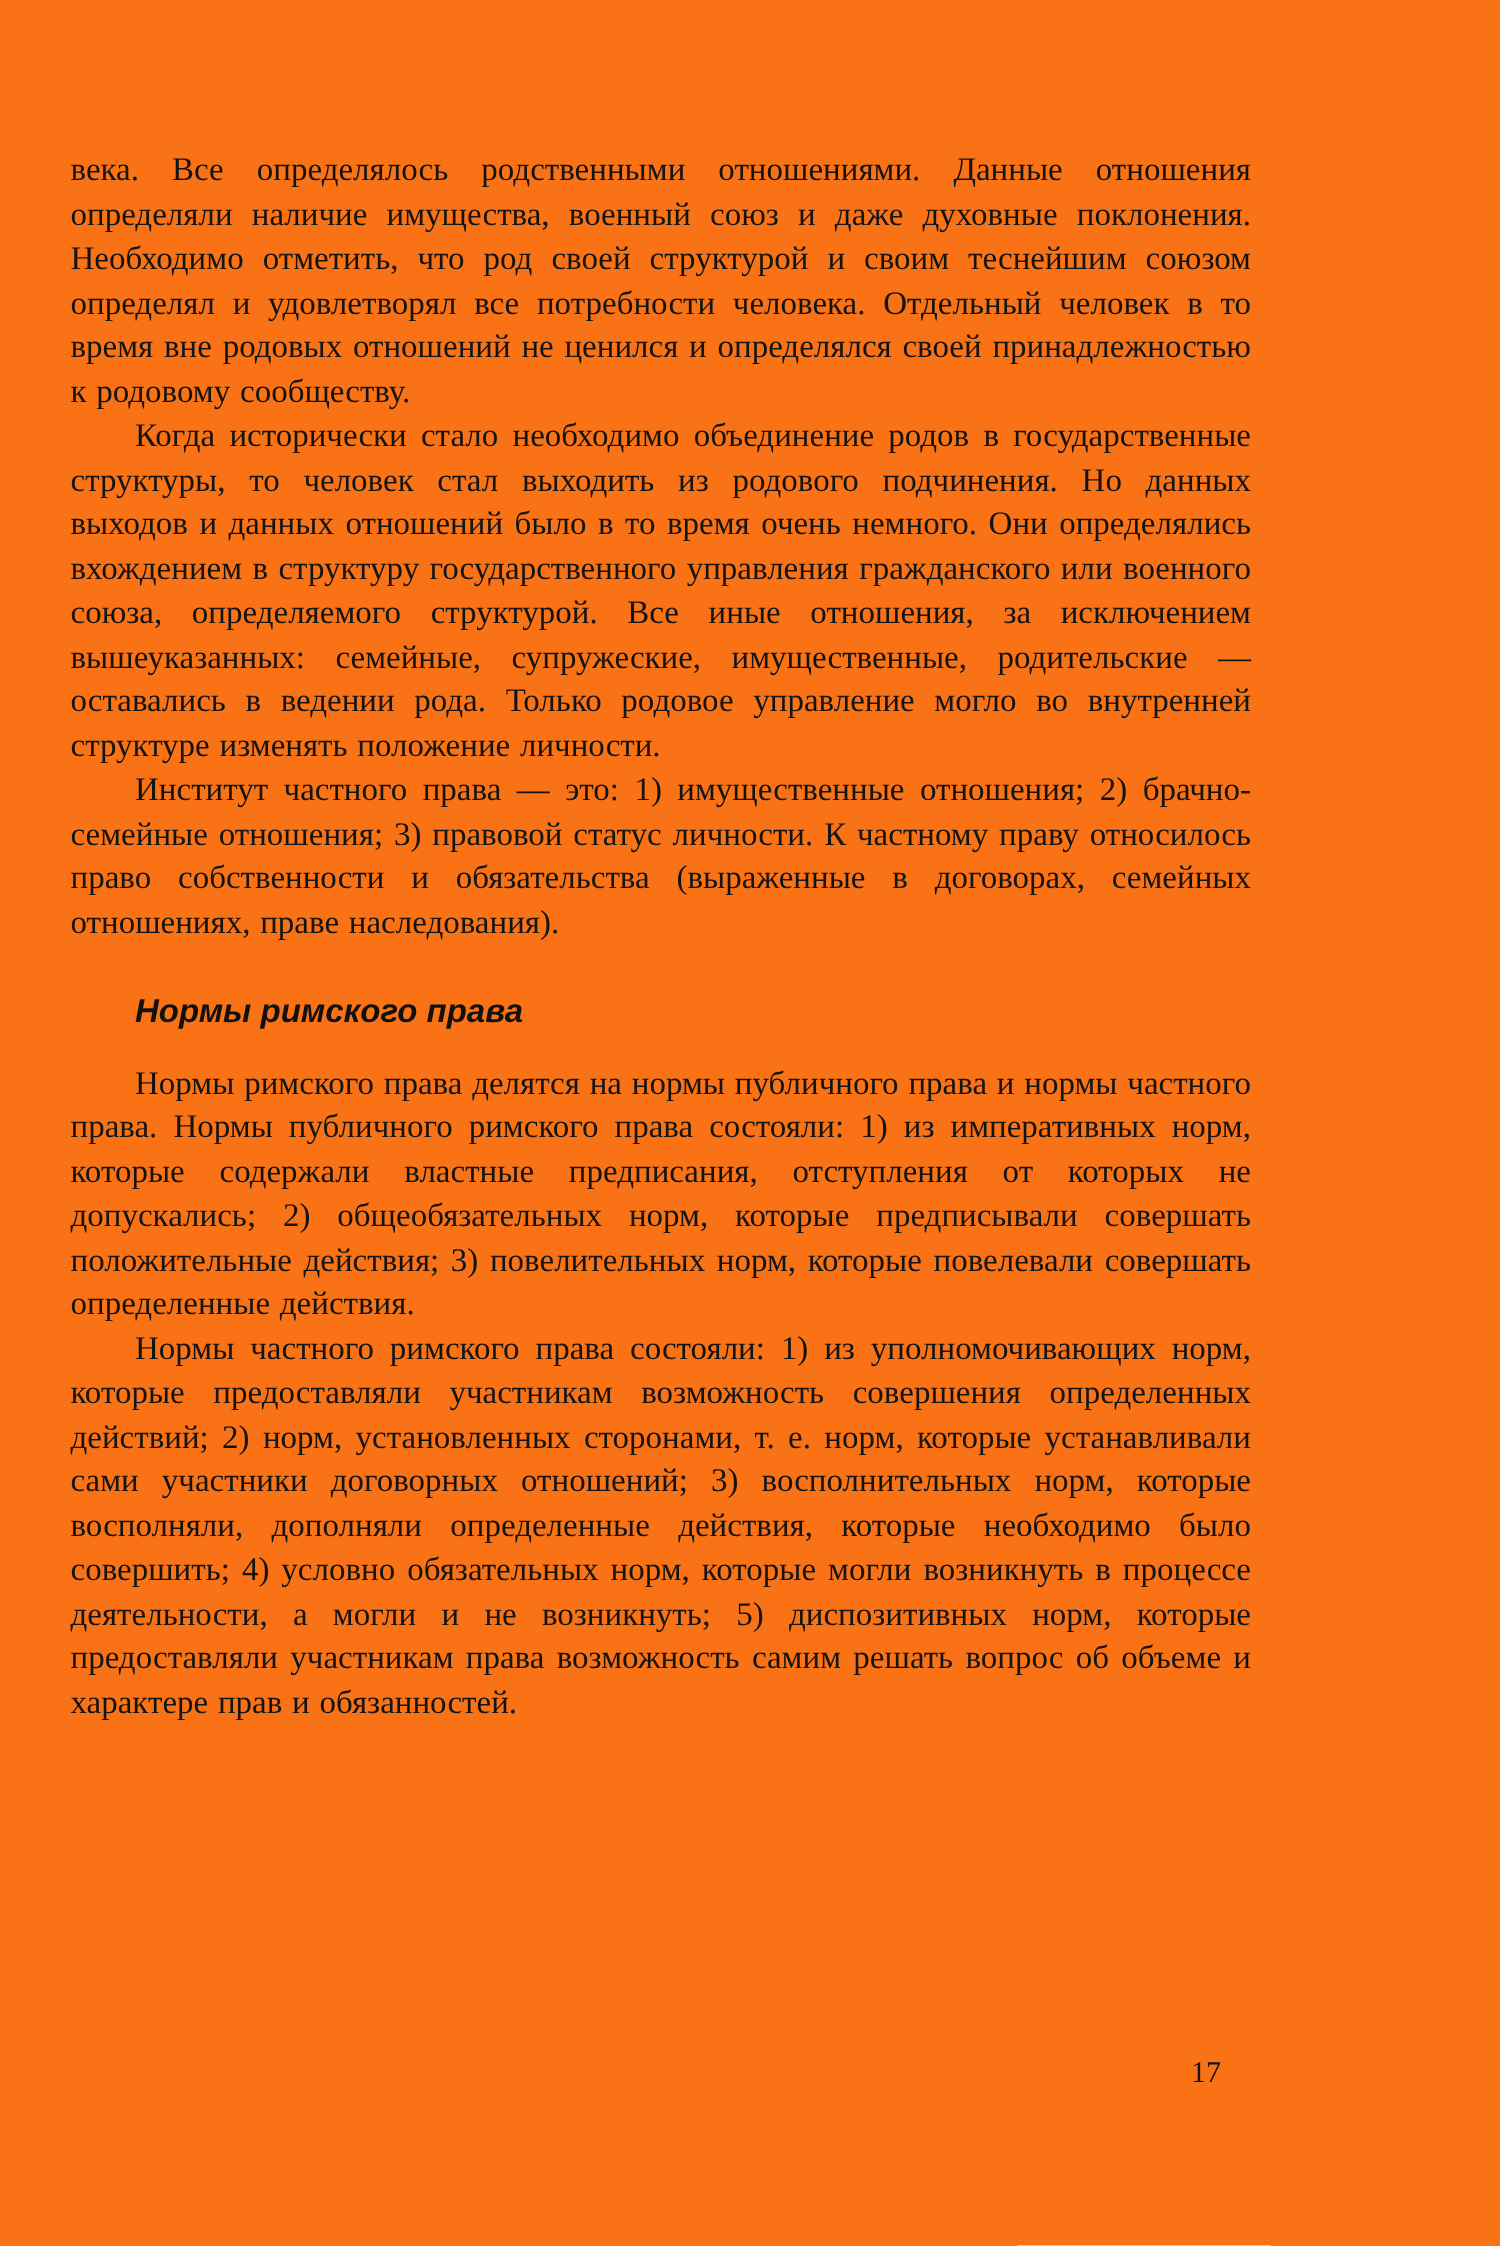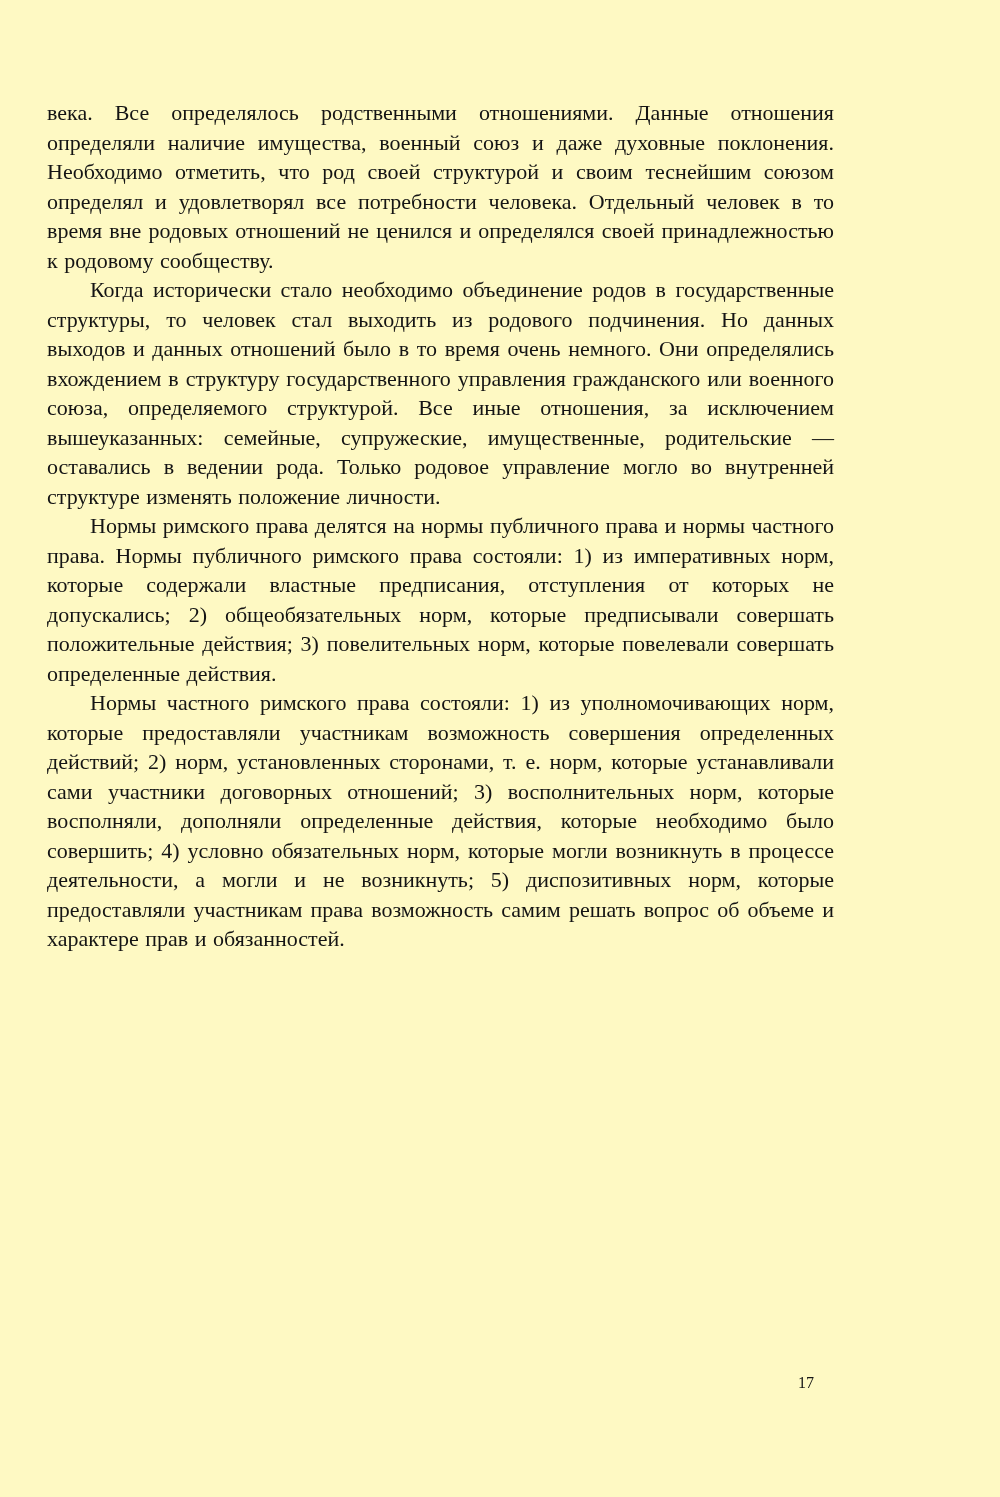--- a/index.html
+++ b/index.html
@@ -5,21 +5,21 @@
   * { box-sizing: border-box; }
   html, body {
     margin: 0;
     padding: 0;
     background: #ffffff;
   }
   .page {
     position: relative;
     width: 1000px;
     height: 1497px;
-    background: #fef9c3;
+    background: #f97316;
     font-family: "Liberation Serif", "DejaVu Serif", serif;
     font-size: 22px;
     line-height: 29.5px;
     color: #141414;
     padding: 98px 166px 0 47px;
     overflow: hidden;
   }
   .para {
     margin: 0;
     text-align: justify;
@@ -36,29 +36,31 @@
     font-weight: bold;
     color: #111111;
     margin: 30px 0 18px 0;
     text-indent: 43px;
     text-align: left;
   }
   .page-number {
     position: absolute;
     right: 186px;
     bottom: 100px;
-    font-size: 16px;
+    font-size: 20px;
     color: #141414;
   }
 </style>
 </head>
 <body>
 
 <div class="page">
   <p class="para continuation">века. Все определялось родственными отношениями. Данные отношения определяли наличие имущества, военный союз и даже духовные поклонения. Необходимо отметить, что род своей структурой и своим теснейшим союзом определял и удовлетворял все потребности человека. Отдельный человек в то время вне родовых отношений не ценился и определялся своей принадлежностью к родовому сообществу.</p>
   <p class="para">Когда исторически стало необходимо объединение родов в государственные структуры, то человек стал выходить из родового подчинения. Но данных выходов и данных отношений было в то время очень немного. Они определялись вхождением в структуру государственного управления гражданского или военного союза, определяемого структурой. Все иные отношения, за исключением вышеуказанных: семейные, супружеские, имущественные, родительские — оставались в ведении рода. Только родовое управление могло во внутренней структуре изменять положение личности.</p>
+  <p class="para">Институт частного права — это: 1) имущественные отношения; 2) брачно-семейные отношения; 3) правовой статус личности. К частному праву относилось право собственности и обязательства (выраженные в договорах, семейных отношениях, праве наследования).</p>
 
+  <h2 class="section-heading">Нормы римского права</h2>
 
   <p class="para">Нормы римского права делятся на нормы публичного права и нормы частного права. Нормы публичного римского права состояли: 1) из императивных норм, которые содержали властные предписания, отступления от которых не допускались; 2) общеобязательных норм, которые предписывали совершать положительные действия; 3) повелительных норм, которые повелевали совершать определенные действия.</p>
   <p class="para">Нормы частного римского права состояли: 1) из уполномочивающих норм, которые предоставляли участникам возможность совершения определенных действий; 2) норм, установленных сторонами, т. е. норм, которые устанавливали сами участники договорных отношений; 3) восполнительных норм, которые восполняли, дополняли определенные действия, которые необходимо было совершить; 4) условно обязательных норм, которые могли возникнуть в процессе деятельности, а могли и не возникнуть; 5) диспозитивных норм, которые предоставляли участникам права возможность самим решать вопрос об объеме и характере прав и обязанностей.</p>
 
   <div class="page-number">17</div>
 </div>
 
 </body></html>

